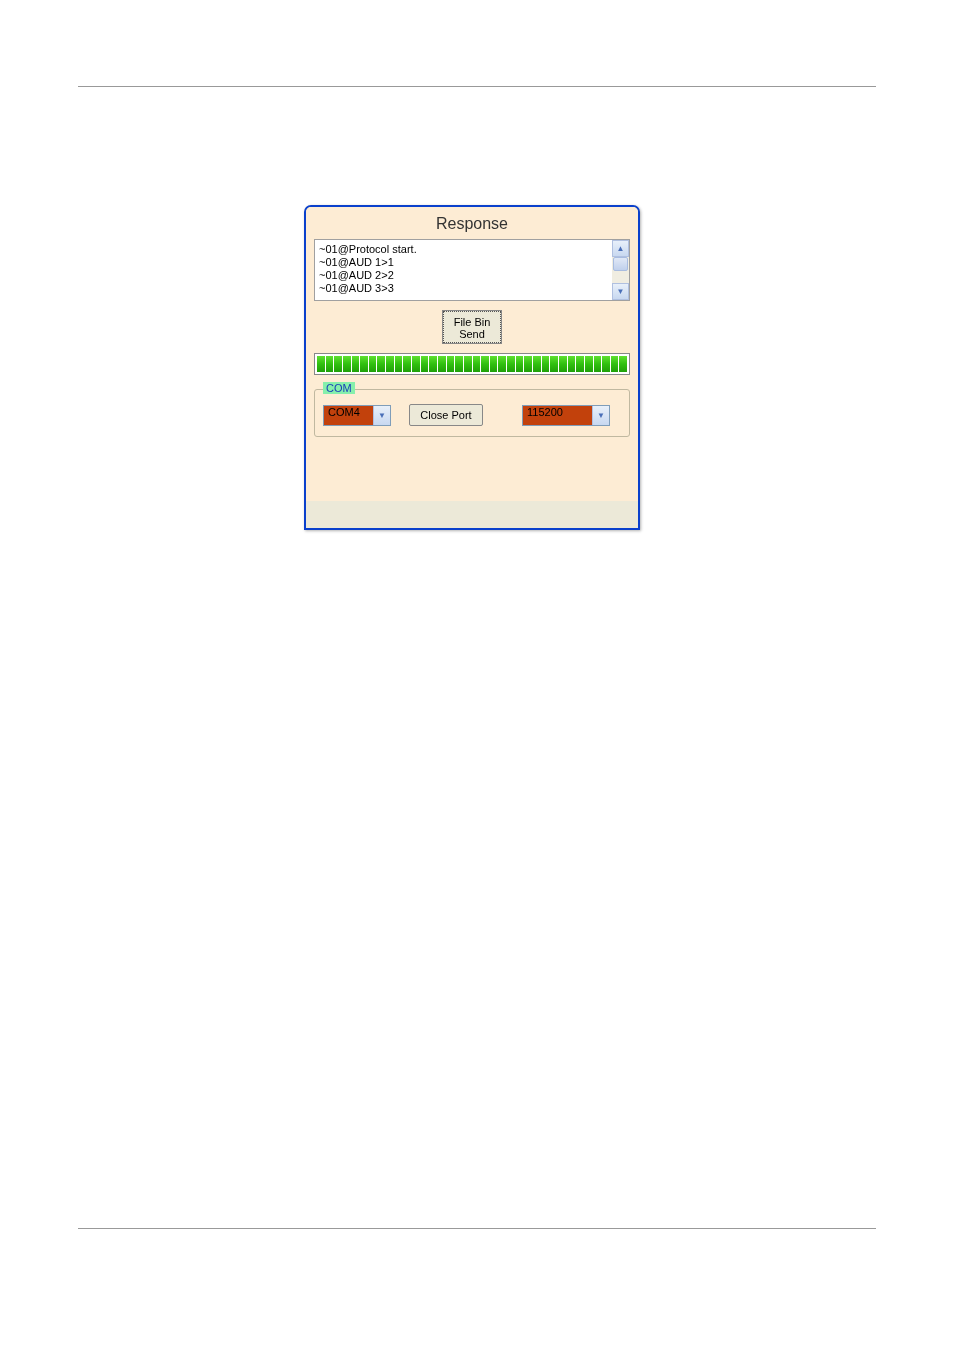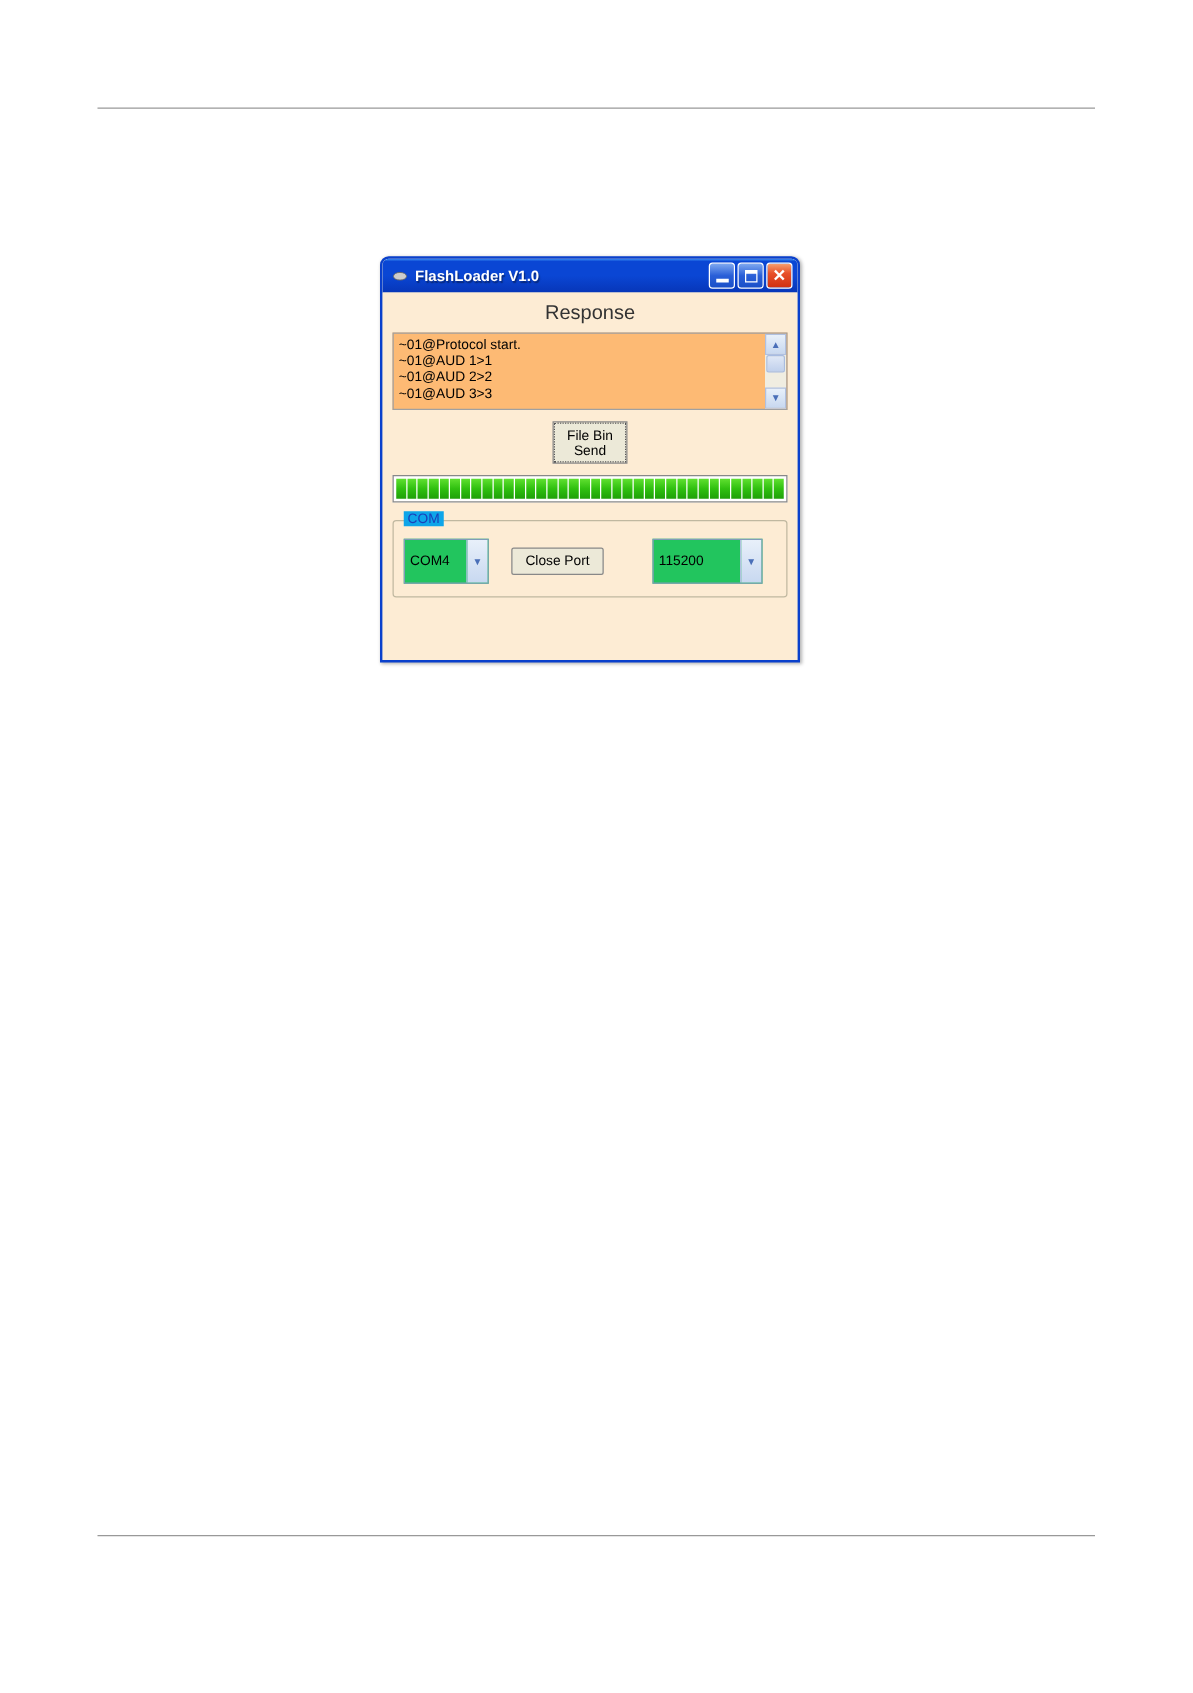--- a/index.html
+++ b/index.html
@@ -103,21 +103,21 @@
       background: #FDECD4;
       height: calc(100% - 27px);
     }
     .response-label {
       text-align: center;
       font-size: 16px;
       color: #333;
       margin-bottom: 6px;
     }
     .response-box {
-      background: #fdba74;
+      background: #ffffff;
       border: 1px solid #A0A0A0;
       height: 62px;
       padding: 3px 4px;
       font-size: 11px;
       line-height: 13px;
       color: #000;
       position: relative;
       overflow: hidden;
     }
     .response-line { white-space: nowrap; }
@@ -185,36 +185,35 @@
     .com-group {
       border: 1px solid #C0B8A0;
       border-radius: 3px;
       padding: 14px 8px 10px 8px;
       position: relative;
     }
     .com-legend {
       position: absolute;
       top: -8px;
       left: 8px;
-      background: #0ea5e9;
+      background: #86efac;
       padding: 0 3px;
       font-size: 11px;
       color: #1A3FB8;
     }
     .com-row {
       display: flex;
       align-items: center;
       gap: 18px;
     }
     .combo {
-      height: 36px;
-      background: #22c55e;
+      height: 21px;
+      background: #c2410c;
       border: 1px solid #7F9DB9;
       display: flex;
-      align-items: center;
       padding-left: 4px;
       font-size: 11px;
       position: relative;
     }
     .combo-port { width: 68px; }
     .combo-baud { width: 88px; margin-left: 21px; }
     .combo-arrow {
       position: absolute;
       right: 0;
       top: 0;
@@ -240,39 +239,20 @@
       cursor: default;
     }
   </style>
 </head>
 <body>
 
 <div class="hr-top"></div>
 <div class="hr-bottom"></div>
 
 <div class="window">
-  <div class="titlebar">
-    <span class="titlebar-icon">
-      <svg viewBox="0 0 16 16">
-          <ellipse cx="8" cy="8" rx="6" ry="3.5" fill="#ccc" stroke="#666" stroke-width="0.8"></ellipse>
-        </svg>
-    </span>
-    <span class="titlebar-text">FlashLoader V1.0</span>
-    <div class="title-buttons">
-      <div class="title-btn min">
-          <div class="min-glyph"></div>
-        </div>
-      <div class="title-btn max">
-          <div class="max-glyph"></div>
-        </div>
-      <div class="title-btn close">
-          <span style="font-size:13px;line-height:1;">✕</span>
-        </div>
-    </div>
-  </div>
 
   <div class="content">
     <div class="response-label">Response</div>
 
     <div class="response-box">
       <div class="response-line">~01@Protocol start.</div>
       <div class="response-line">~01@AUD 1&gt;1</div>
       <div class="response-line">~01@AUD 2&gt;2</div>
       <div class="response-line">~01@AUD 3&gt;3</div>
       <div class="scrollbar">

